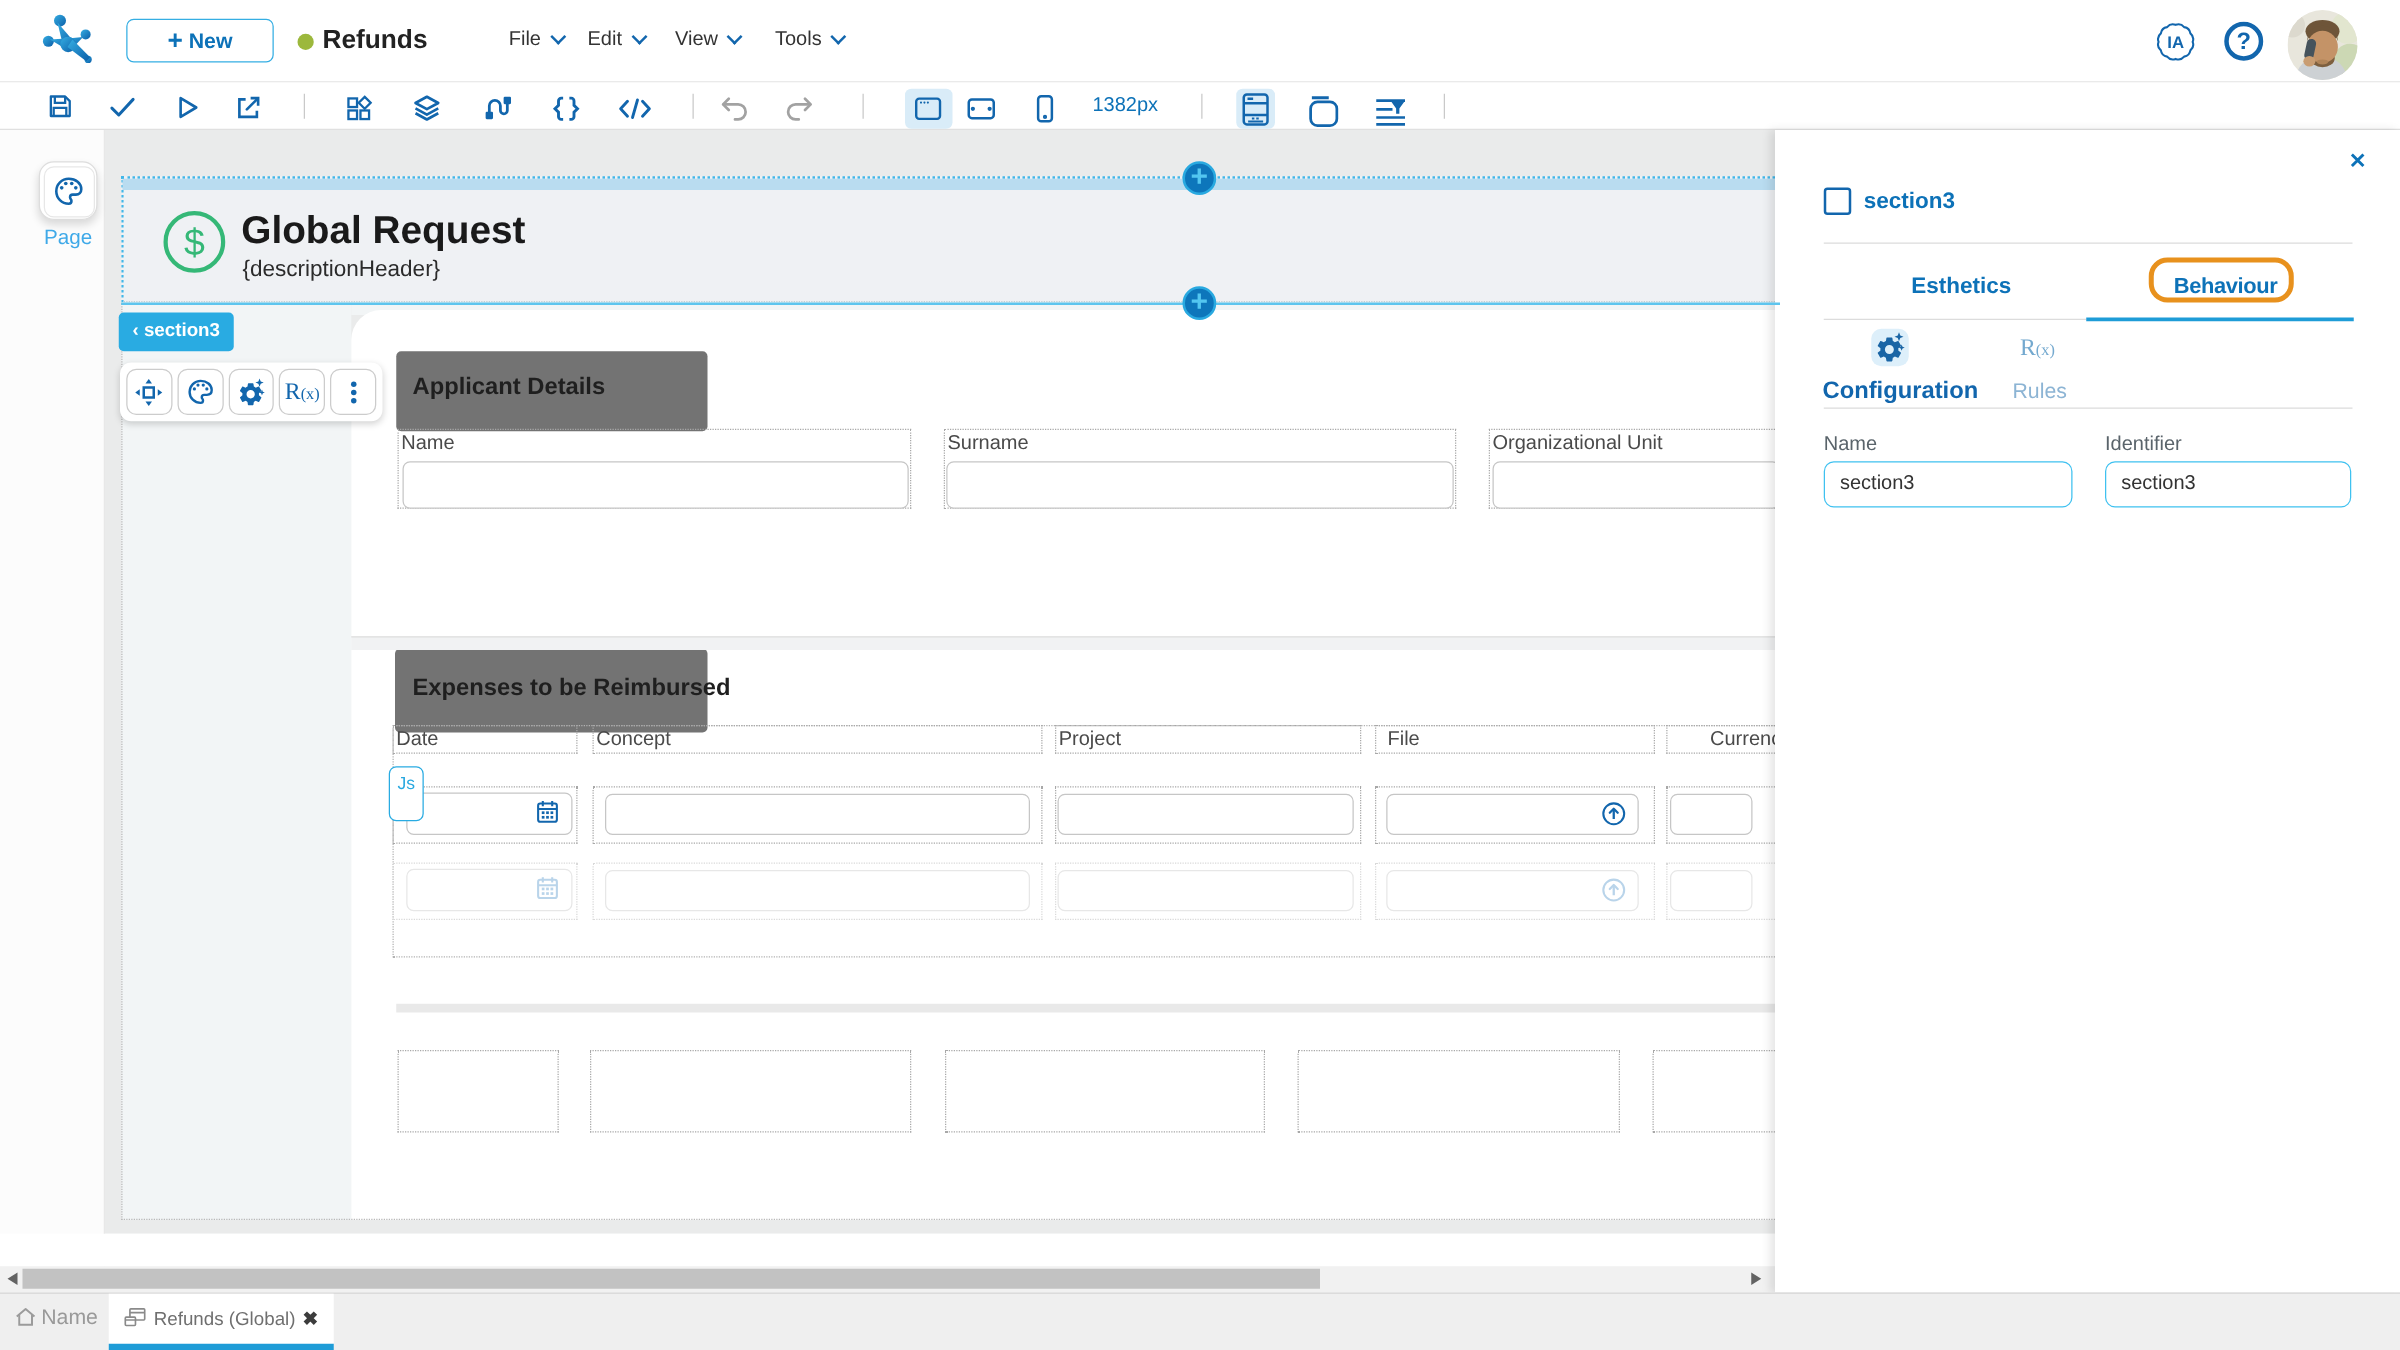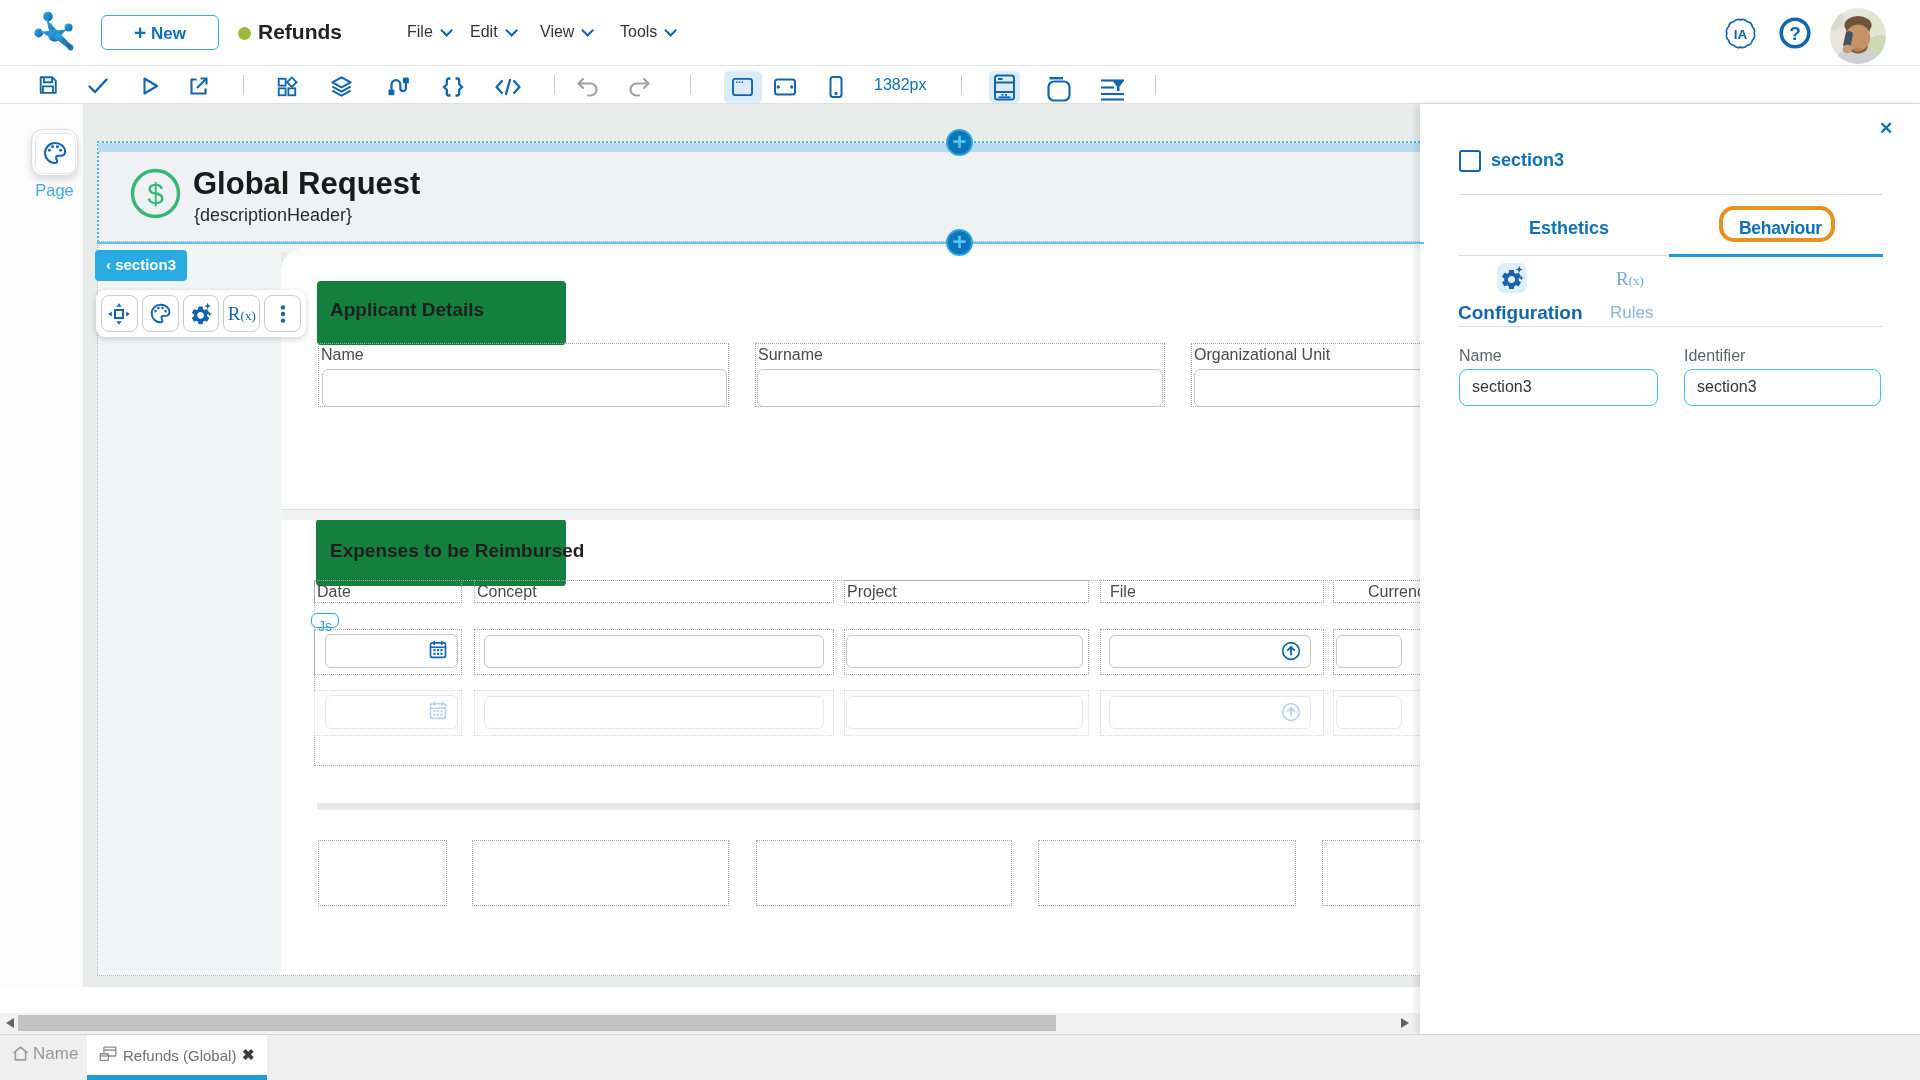--- a/index.html
+++ b/index.html
@@ -38,21 +38,21 @@
 
 #secstrip { left:97px; top:242px; width:184px; height:734px; background:#f2f5f6; border-left:1.5px dotted #b8b8b8; }
 #page1 { left:281px; top:248px; width:1143px; height:728px; background:#fff; border-radius:24px 0 0 0; }
 #pagetop { left:281px; top:242px; width:1143px; height:10px; background:#f2f5f6; }
 #secbottom { left:97px; top:974px; width:1327px; height:2px; border-bottom:1.5px dotted #b8b8b8; }
 
 #chip { left:95px; top:250px; width:92px; height:31px; background:#29abe2; border-radius:4px; color:#fff; font-size:15px; font-weight:bold; text-align:center; line-height:30px; }
 #ftb { left:96px; top:290px; width:210px; height:47px; background:#fff; border-radius:9px; box-shadow:0 2px 6px rgba(0,0,0,.18); display:flex; align-items:center; padding:0 5px; gap:4px; }
 .ftbtn { width:37px; height:37px; border:1px solid #ccc; border-radius:8px; background:#fff; display:flex; align-items:center; justify-content:center; }
 
-.greenlbl { background:#15803d; border-radius:4px; color:#1f1f1f; font-weight:bold; font-size:19px; white-space:nowrap; }
+.greenlbl { background:#737373; border-radius:4px; color:#1f1f1f; font-weight:bold; font-size:19px; white-space:nowrap; }
 #glbl1 { left:317px; top:281px; width:249px; height:64px; line-height:58px; padding-left:13px; }
 #glbl2 { left:316px; top:519px; width:250px; height:67px; line-height:64px; padding-left:14px; }
 
 .dotted { border:1px dotted #a8a8a8; }
 .flabel { font-size:16px; color:#4a4a4a; }
 .finput { background:#fff; border:1px solid #c6c6c6; border-radius:6px; }
 
 .finput2 { background:#fff; border:1px solid #e7e7e7; border-radius:6px; }
 #grayband2 { left:317px; top:803px; width:1107px; height:7px; background:#e9e9e9; }
 
@@ -379,21 +379,21 @@
 <div class="abs finput2" style="left:484px; top:696px; width:340px; height:33px;"></div>
 <div class="abs finput2" style="left:846px; top:696px; width:237px; height:33px;"></div>
 <div class="abs finput2" style="left:1109px; top:696px; width:202px; height:33px;"></div>
 <svg class="abs" style="left:1281px; top:702px;" width="20" height="20" viewBox="0 0 24 24" fill="none" stroke="#b9d4ea" stroke-width="2">
 <circle cx="12" cy="12" r="10"></circle>
 <path d="M12 17 V8" stroke-width="2.2"></path>
 <path d="M8.2 11 L12 7.2 L15.8 11" stroke-width="2.2" stroke-linecap="round" stroke-linejoin="round"></path>
 </svg>
 <div class="abs finput2" style="left:1336px; top:696px; width:66px; height:33px;"></div>
 
-<div class="abs" style="left:311px; top:613px; width:28px; height:15px; background:#fff; border:1.5px solid #29abe2; border-radius:6px; color:#29a8e0; font-size:14px; text-align:center; line-height:25px;">Js</div>
+<div class="abs" style="left:311px; top:613px; width:28px; height:44px; background:#fff; border:1.5px solid #29abe2; border-radius:6px; color:#29a8e0; font-size:14px; text-align:center; line-height:25px;">Js</div>
 <div class="abs" style="left:281px; top:509px; width:1143px; height:11px; background:#f1f2f3; border-top:1px solid #dedede;"></div>
 <div id="grayband2" class="abs"></div>
 
 <div class="abs dotted" style="left:318px; top:840px; width:129px; height:66px;"></div>
 <div class="abs dotted" style="left:472px; top:840px; width:257px; height:66px;"></div>
 <div class="abs dotted" style="left:756px; top:840px; width:256px; height:66px;"></div>
 <div class="abs dotted" style="left:1038px; top:840px; width:258px; height:66px;"></div>
 <div class="abs dotted" style="left:1322px; top:840px; width:102px; height:66px;"></div>
 
 <div id="panel" class="abs"></div>

